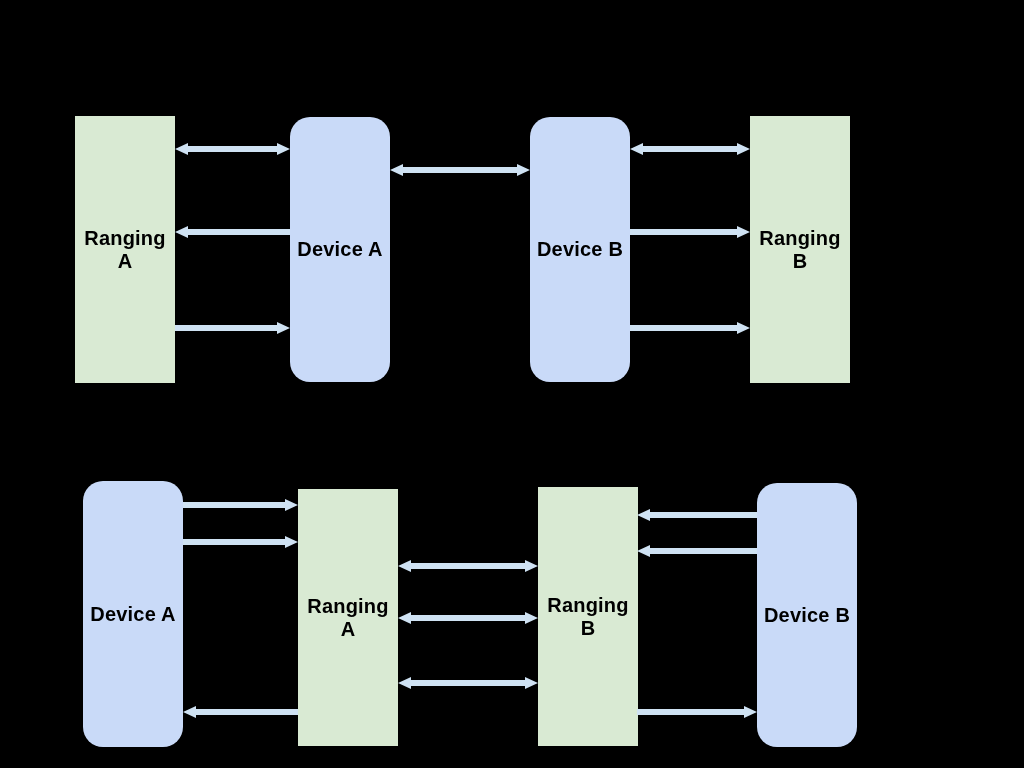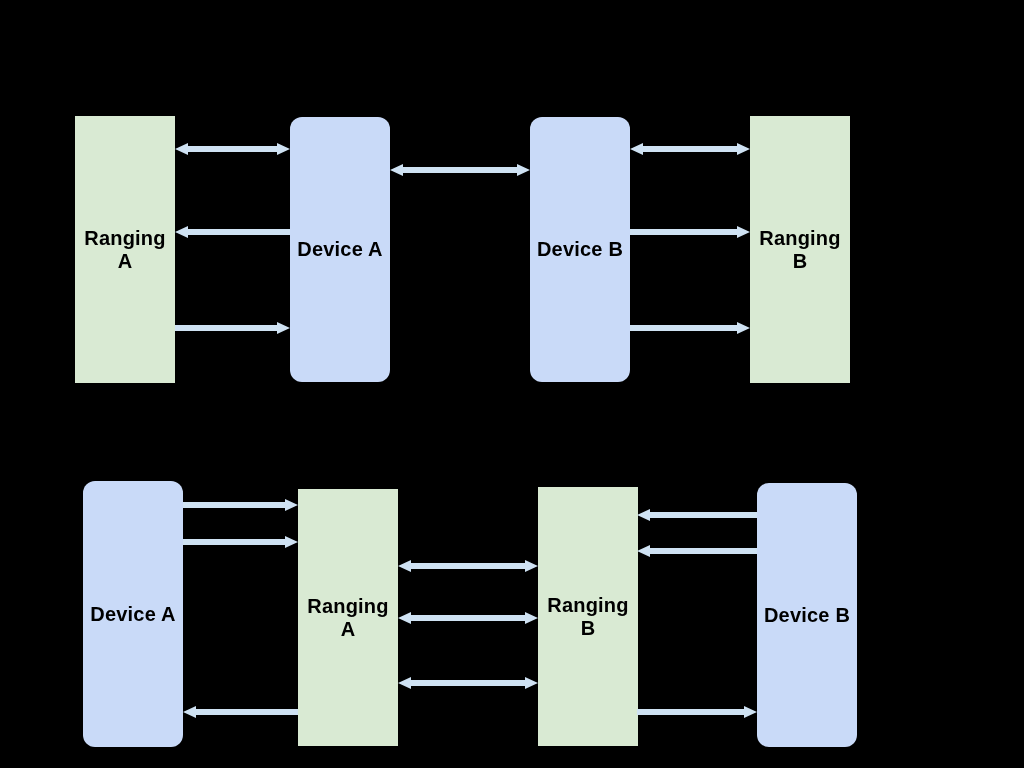--- a/index.html
+++ b/index.html
@@ -30,21 +30,21 @@
     font-size: 20px;
     letter-spacing: 0.2px;
     text-align: center;
   }
   .box.ranging {
     background: var(--green, #d9ead3);
     border-radius: 0;
   }
   .box.device {
     background: var(--blue, #c9daf8);
-    border-radius: 12px;
+    border-radius: 20px;
   }
   .arrow-layer {
     position: absolute;
     left: 0;
     top: 0;
     width: 1024px;
     height: 768px;
     pointer-events: none;
   }
 </style>

